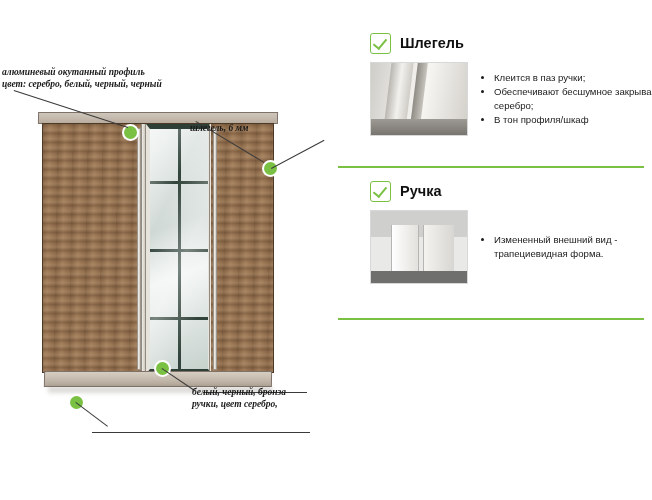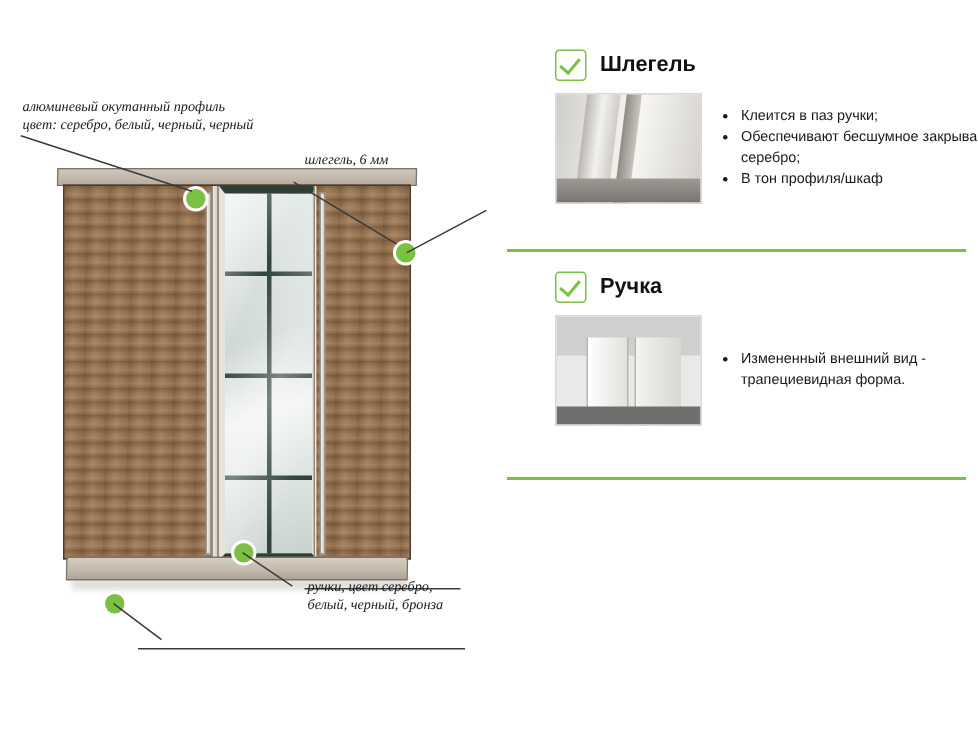--- a/index.html
+++ b/index.html
@@ -171,22 +171,21 @@
     border-top: 1px solid #3a3a3a;
     transform-origin: 0 0;
   }
   .anno {
     position: absolute;
     font-style: italic;
     font-size: 9.5px;
     line-height: 12px;
     color: #1a1a1a;
     font-family: "Liberation Serif", serif;
-    font-weight: normal;
-    margin-left: 13px;
+    font-weight: bold;
   }
 
   
   #right-panel {
     position: absolute;
     left: 330px;
     top: 0;
     width: 322px;
     height: 500px;
   }
@@ -329,28 +328,28 @@
     <div class="leader" style="left:162px; top:368px; width:40px; transform: rotate(34deg);"></div>
     <div class="leader" style="left:203px; top:392px; width:104px;"></div>
     <div class="leader" style="left:76px; top:402px; width:40px; transform: rotate(37deg);"></div>
     <div class="leader" style="left:92px; top:432px; width:218px;"></div>
 
     <div class="anno" style="left:2px; top:66px; width:170px;">
       <div>алюминевый окутанный профиль</div>
       <div>цвет: серебро, белый, черный, черный</div>
     </div>
 
-    <div class="anno" style="left:190px; top:101px; width:110px;">
+    <div class="anno" style="left:190px; top:122px; width:110px;">
       <div>шлегель, 6 мм</div>
     </div>
 
     <div class="anno" style="left:192px; top:386px; width:130px;">
+      <div>белый, черный, бронза</div>
+
       <div>ручки, цвет серебро,</div>
-
-      <div>белый, черный, бронза</div>
     </div>
 
   </div>
 
   <div id="right-panel">
 
     <div class="card" style="top:28px;">
       <div class="card-head">
         <span class="check"></span>
         <span class="card-title">Шлегель</span>

